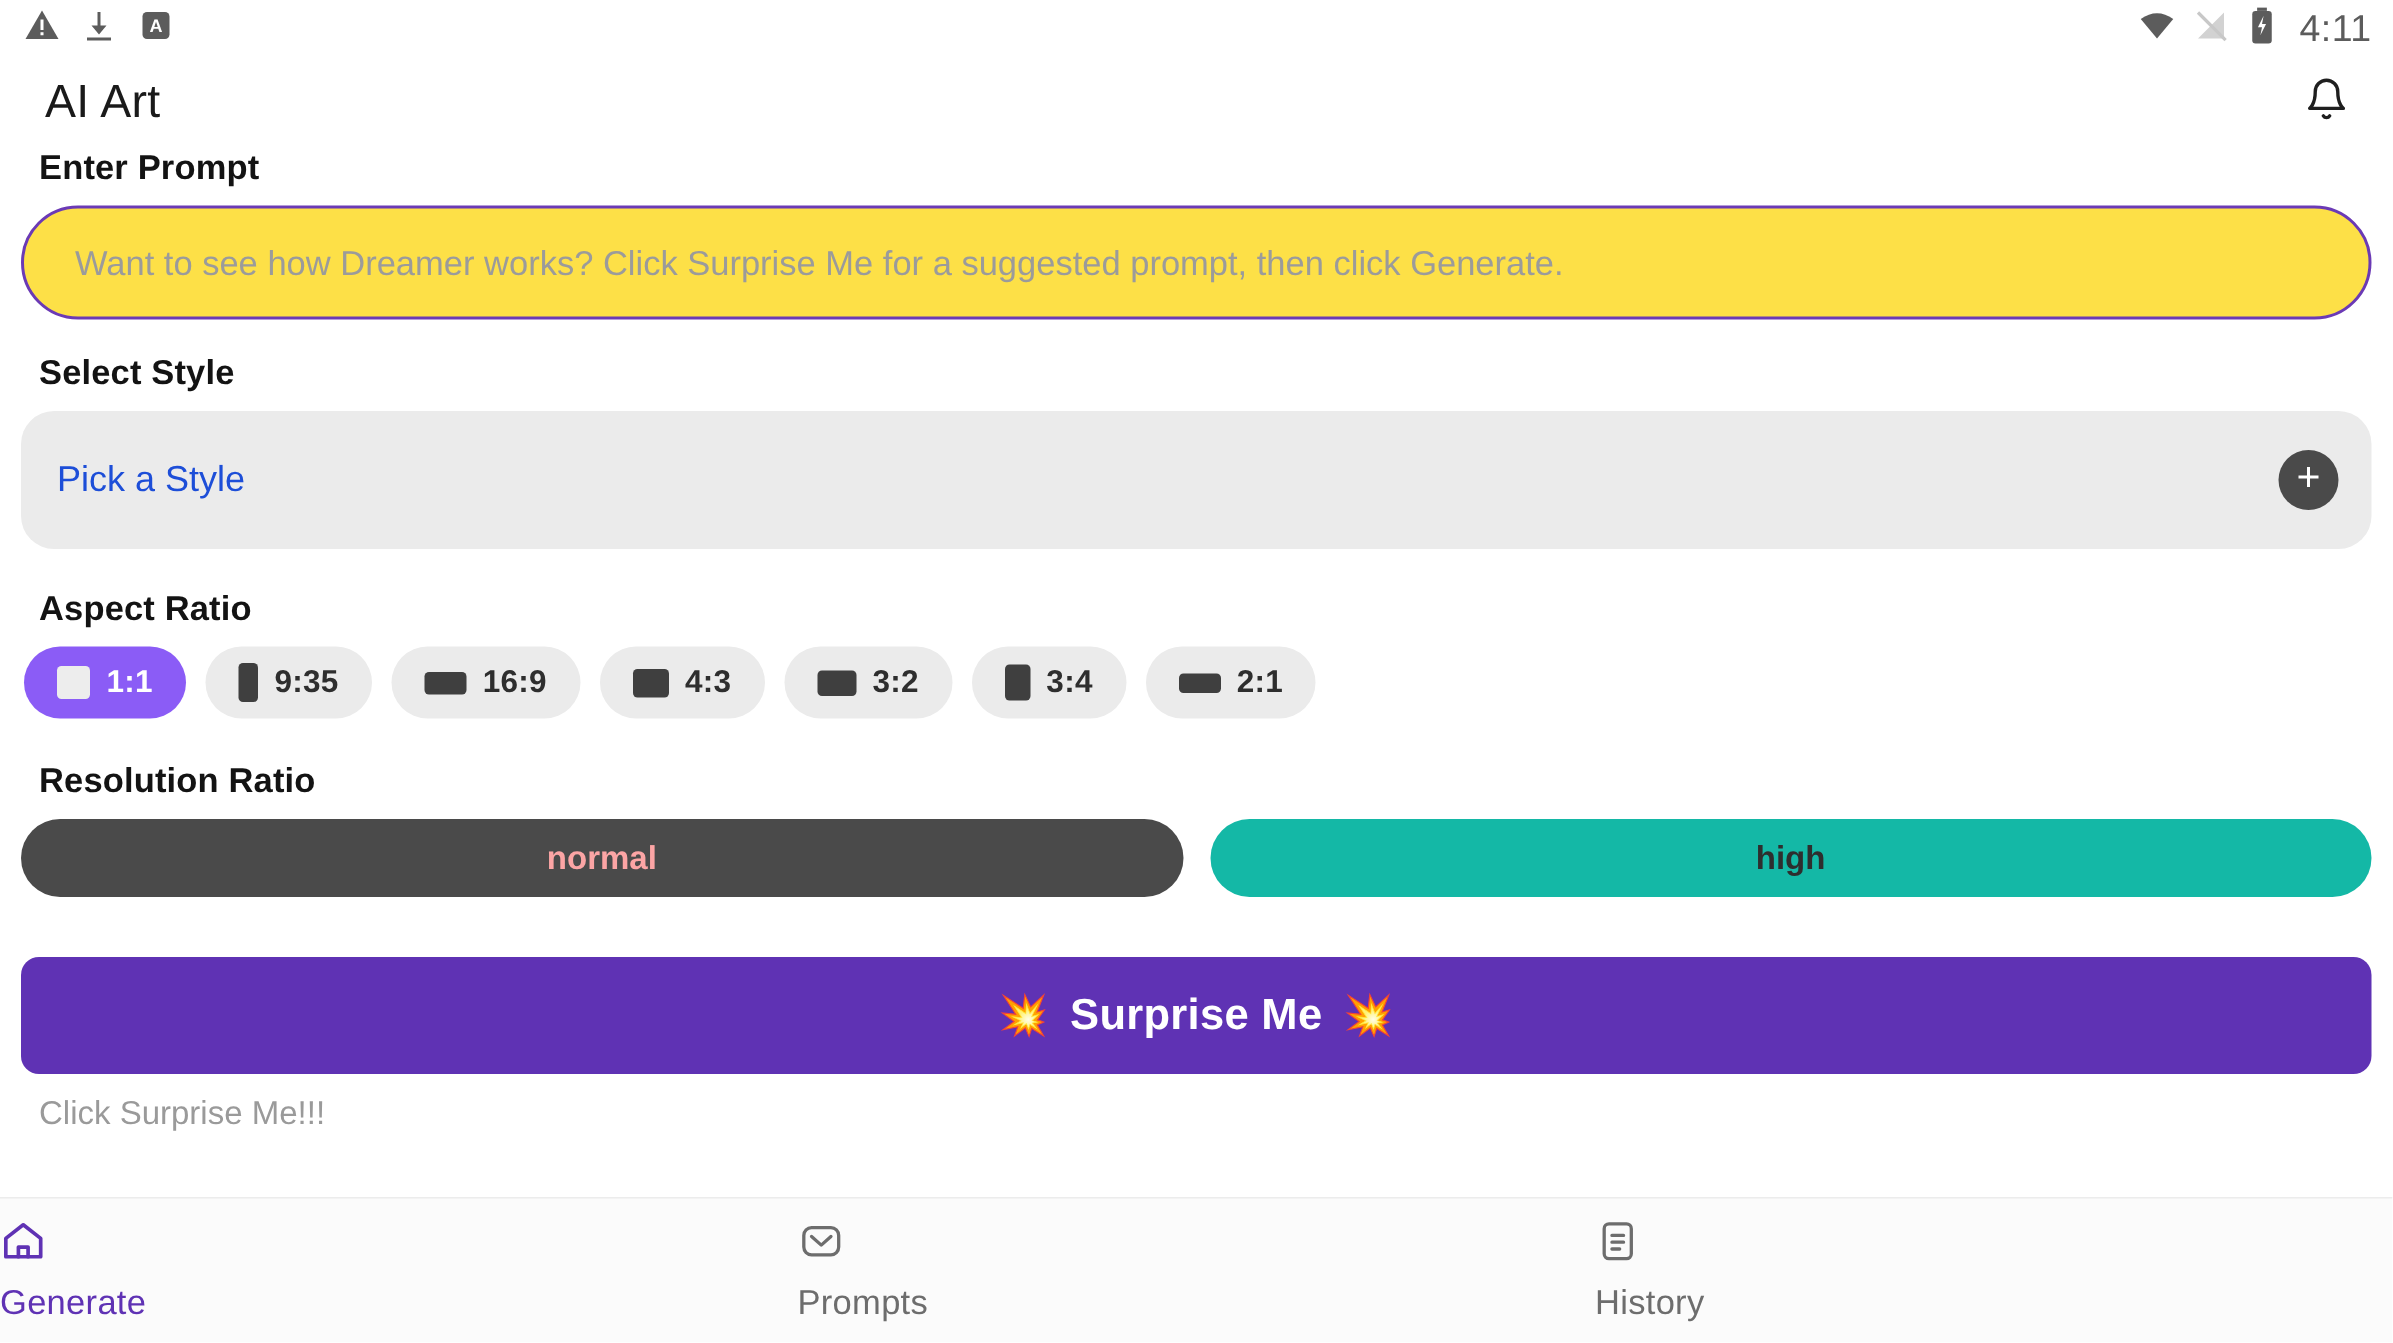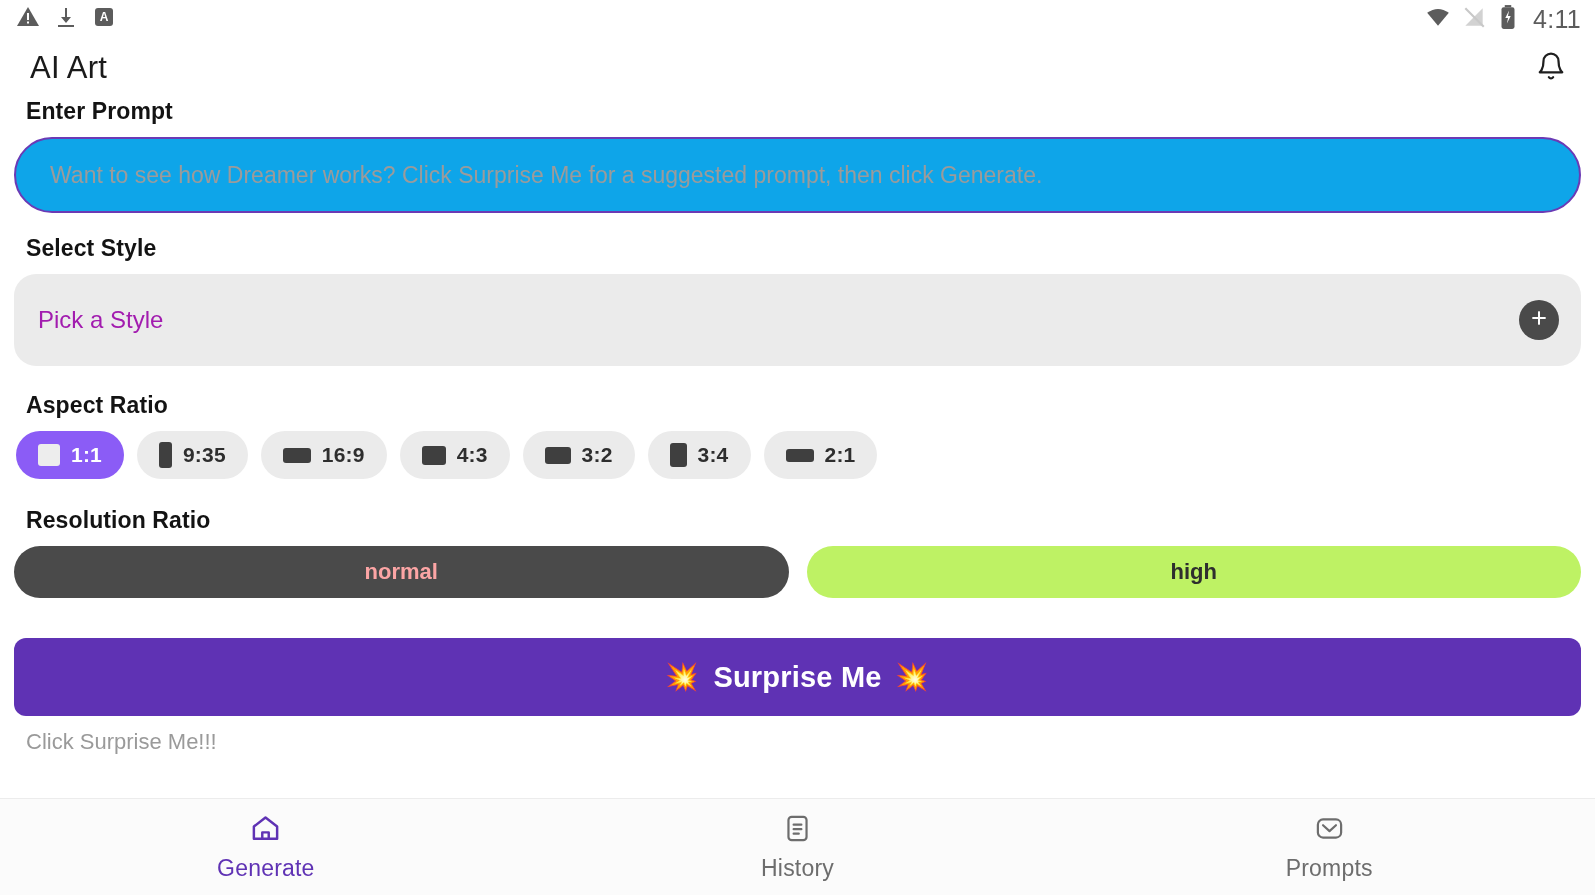--- a/index.html
+++ b/index.html
@@ -77,21 +77,21 @@
     letter-spacing: 0.1px;
   }
 
   
   .prompt-wrap { margin-top: 12px; }
   .prompt-input {
     width: 100%;
     height: 76px;
     border: 2px solid #6b3ab5;
     border-radius: 40px;
-    background: #0ea5e9;
+    background: #fde047;
     padding: 0 34px;
     font-size: 23px;
     font-family: "Liberation Sans", sans-serif;
     color: #2b2b2b;
     outline: none;
   }
   .prompt-input::placeholder { color: #9b9b9b; }
 
   
   .style-block { margin-top: 22px; }
@@ -100,21 +100,21 @@
     height: 92px;
     background: #ebebeb;
     border-radius: 22px;
     display: flex;
     align-items: center;
     padding: 0 22px 0 24px;
     cursor: pointer;
   }
   .style-placeholder {
     font-size: 24px;
-    color: #a21caf;
+    color: #1d4ed8;
   }
   .add-circle {
     margin-left: auto;
     width: 40px; height: 40px;
     border-radius: 50%;
     background: #4a4a4a;
     display: flex; align-items: center; justify-content: center;
     cursor: pointer;
   }
 
@@ -163,21 +163,21 @@
   .res-block { margin-top: 28px; }
   .res-row {
     display: flex;
     gap: 18px;
     margin-top: 12px;
   }
   .res-pill {
     flex: 1 1 0;
     height: 52px;
     border-radius: 26px;
-    background: #bef264;
+    background: #14b8a6;
     display: flex;
     align-items: center;
     justify-content: center;
     font-size: 22px;
     font-weight: 700;
     color: #2e2e2e;
     cursor: pointer;
   }
   .res-pill.selected { background: #4a4a4a; color: #fca5a5; }
 
@@ -214,21 +214,20 @@
     height: 97px;
     background: #fbfbfb;
     border-top: 1px solid #ececec;
     display: flex;
     align-items: center;
   }
   .nav-item {
     flex: 1 1 0;
     display: flex;
     flex-direction: column;
-    align-items: center;
     gap: 7px;
     cursor: pointer;
   }
   .nav-label {
     font-size: 23px;
     color: #6d6d6d;
     letter-spacing: 0.2px;
   }
   .nav-item.active .nav-label { color: #5f32b4; }
 </style>
@@ -386,32 +385,32 @@
           <path d="M3 10.5 L12 3.5 L21 10.5 V20 H3 Z"></path>
           <path d="M9.5 20 v-5 h5 v5"></path>
         </svg>
       </span>
       <span class="nav-label">Generate</span>
     </div>
 
     <div class="nav-item">
       <span>
         <svg width="31" height="31" viewBox="0 0 24 24" fill="none" stroke="#6d6d6d" stroke-width="1.7" stroke-linecap="round" stroke-linejoin="round">
+          <rect x="3" y="5" width="18" height="14" rx="4"></rect>
+          <path d="M7 9.5 L12 14 L17 9.5"></path>
+        </svg>
+      </span>
+      <span class="nav-label">Prompts</span>
+    </div>
+
+    <div class="nav-item">
+      <span>
+        <svg width="31" height="31" viewBox="0 0 24 24" fill="none" stroke="#6d6d6d" stroke-width="1.7" stroke-linecap="round" stroke-linejoin="round">
           <rect x="5" y="3" width="14" height="18" rx="2.5"></rect>
           <path d="M9 9h6M9 12.5h6M9 16h4"></path>
         </svg>
       </span>
       <span class="nav-label">History</span>
     </div>
 
-    <div class="nav-item">
-      <span>
-        <svg width="31" height="31" viewBox="0 0 24 24" fill="none" stroke="#6d6d6d" stroke-width="1.7" stroke-linecap="round" stroke-linejoin="round">
-          <rect x="3" y="5" width="18" height="14" rx="4"></rect>
-          <path d="M7 9.5 L12 14 L17 9.5"></path>
-        </svg>
-      </span>
-      <span class="nav-label">Prompts</span>
-    </div>
-
   </div>
 
 </div>
 
 </body></html>

